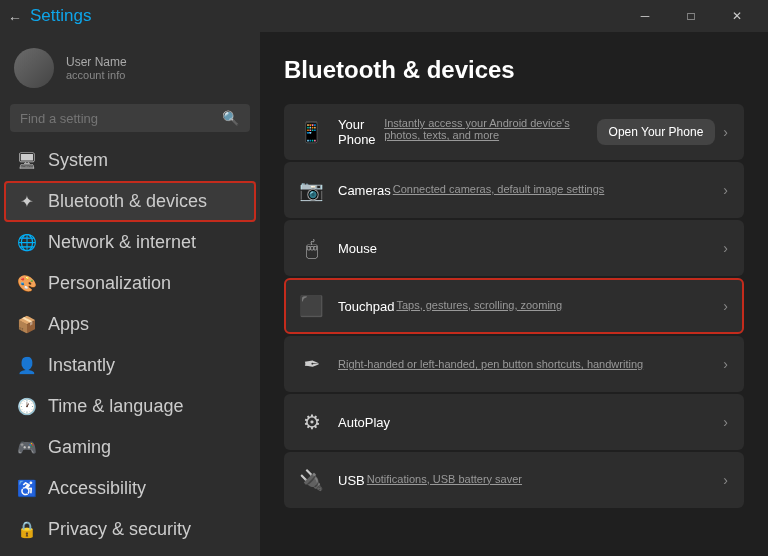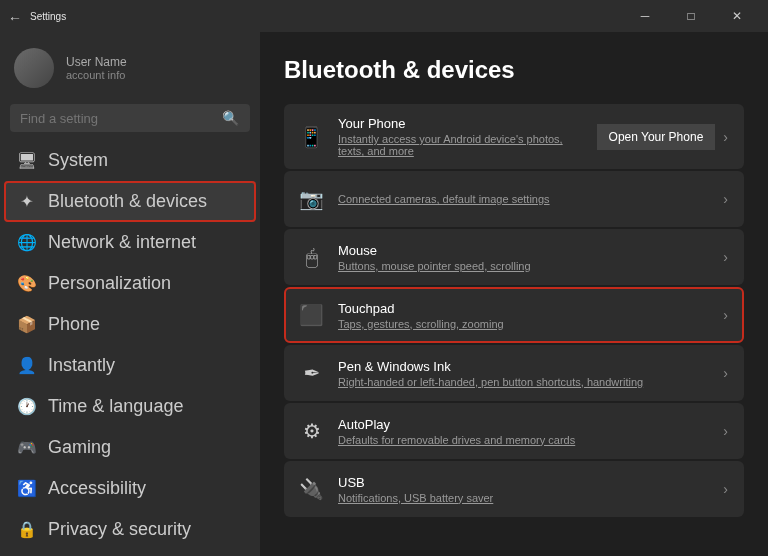--- a/index.html
+++ b/index.html
@@ -197,21 +197,21 @@
       display: flex;
       align-items: center;
       justify-content: center;
       font-size: 20px;
       color: #ccc;
       flex-shrink: 0;
     }
     .settings-item-text {
       flex: 1;
       display: flex;
-      flex-direction: column;
+      flex-direction: row;
       gap: 2px;
     }
     .settings-item-title {
       font-size: 13px;
       color: #ffffff;
       font-weight: 400;
     }
     .settings-item-sub {
       font-size: 11px;
       color: #999;
@@ -222,33 +222,33 @@
       align-items: center;
       gap: 8px;
       color: #aaa;
     }
     .open-btn {
       background: #444;
       border: none;
       color: #fff;
       font-size: 12px;
       padding: 6px 12px;
-      border-radius: 0;
+      border-radius: 8px;
       cursor: pointer;
       white-space: nowrap;
     }
     .chevron { font-size: 14px; color: #888; }
   </style>
 </head>
 <body>
 
 <div class="titlebar">
   <div class="titlebar-left">
     <span style="cursor:pointer; font-size:14px; color:#ccc;">←</span>
-    <span style="font-size:10px;color:#e5e5e5;">Settings</span>
+    <span style="font-size:17px;color:#0ea5e9;">Settings</span>
   </div>
   <div class="titlebar-controls">
     <button class="titlebar-btn">─</button>
     <button class="titlebar-btn">□</button>
     <button class="titlebar-btn close">✕</button>
   </div>
 </div>
 
 <div class="main-layout">
 
@@ -279,21 +279,21 @@
         <div class="sidebar-item">
     <span class="sidebar-icon">🌐</span>
     <span class="sidebar-label">Network &amp; internet</span>
   </div>
         <div class="sidebar-item">
     <span class="sidebar-icon">🎨</span>
     <span class="sidebar-label">Personalization</span>
   </div>
         <div class="sidebar-item">
     <span class="sidebar-icon">📦</span>
-    <span class="sidebar-label">Phone</span>
+    <span class="sidebar-label">Apps</span>
   </div>
         <div class="sidebar-item">
     <span class="sidebar-icon">👤</span>
     <span class="sidebar-label">Instantly</span>
   </div>
         <div class="sidebar-item">
     <span class="sidebar-icon">🕐</span>
     <span class="sidebar-label">Time &amp; language</span>
   </div>
         <div class="sidebar-item">
@@ -326,61 +326,59 @@
       <span class="settings-item-sub">Instantly access your Android device's photos, texts, and more</span>
     </div>
     <div class="settings-item-right">
       <button class="open-btn">Open Your Phone</button>
       <span class="chevron">›</span>
     </div>
   </div>
         <div class="settings-item">
     <div class="settings-item-icon">📷</div>
     <div class="settings-item-text">
+      <span class="settings-item-title">Cameras</span>
       <span class="settings-item-sub">Connected cameras, default image settings</span>
     </div>
     <div class="settings-item-right">
             <span class="chevron">›</span>
           </div>
   </div>
         <div class="settings-item">
     <div class="settings-item-icon">🖱</div>
     <div class="settings-item-text">
       <span class="settings-item-title">Mouse</span>
-      <span class="settings-item-sub">Buttons, mouse pointer speed, scrolling</span>
     </div>
     <div class="settings-item-right">
             <span class="chevron">›</span>
           </div>
   </div>
         <div class="settings-item highlighted">
     <div class="settings-item-icon">⬛</div>
     <div class="settings-item-text">
       <span class="settings-item-title">Touchpad</span>
       <span class="settings-item-sub">Taps, gestures, scrolling, zooming</span>
     </div>
     <div class="settings-item-right">
             <span class="chevron">›</span>
           </div>
   </div>
         <div class="settings-item">
     <div class="settings-item-icon">✒</div>
     <div class="settings-item-text">
-      <span class="settings-item-title">Pen &amp; Windows Ink</span>
       <span class="settings-item-sub">Right-handed or left-handed, pen button shortcuts, handwriting</span>
     </div>
     <div class="settings-item-right">
             <span class="chevron">›</span>
           </div>
   </div>
         <div class="settings-item">
     <div class="settings-item-icon">⚙</div>
     <div class="settings-item-text">
       <span class="settings-item-title">AutoPlay</span>
-      <span class="settings-item-sub">Defaults for removable drives and memory cards</span>
     </div>
     <div class="settings-item-right">
             <span class="chevron">›</span>
           </div>
   </div>
         <div class="settings-item">
     <div class="settings-item-icon">🔌</div>
     <div class="settings-item-text">
       <span class="settings-item-title">USB</span>
       <span class="settings-item-sub">Notifications, USB battery saver</span>

